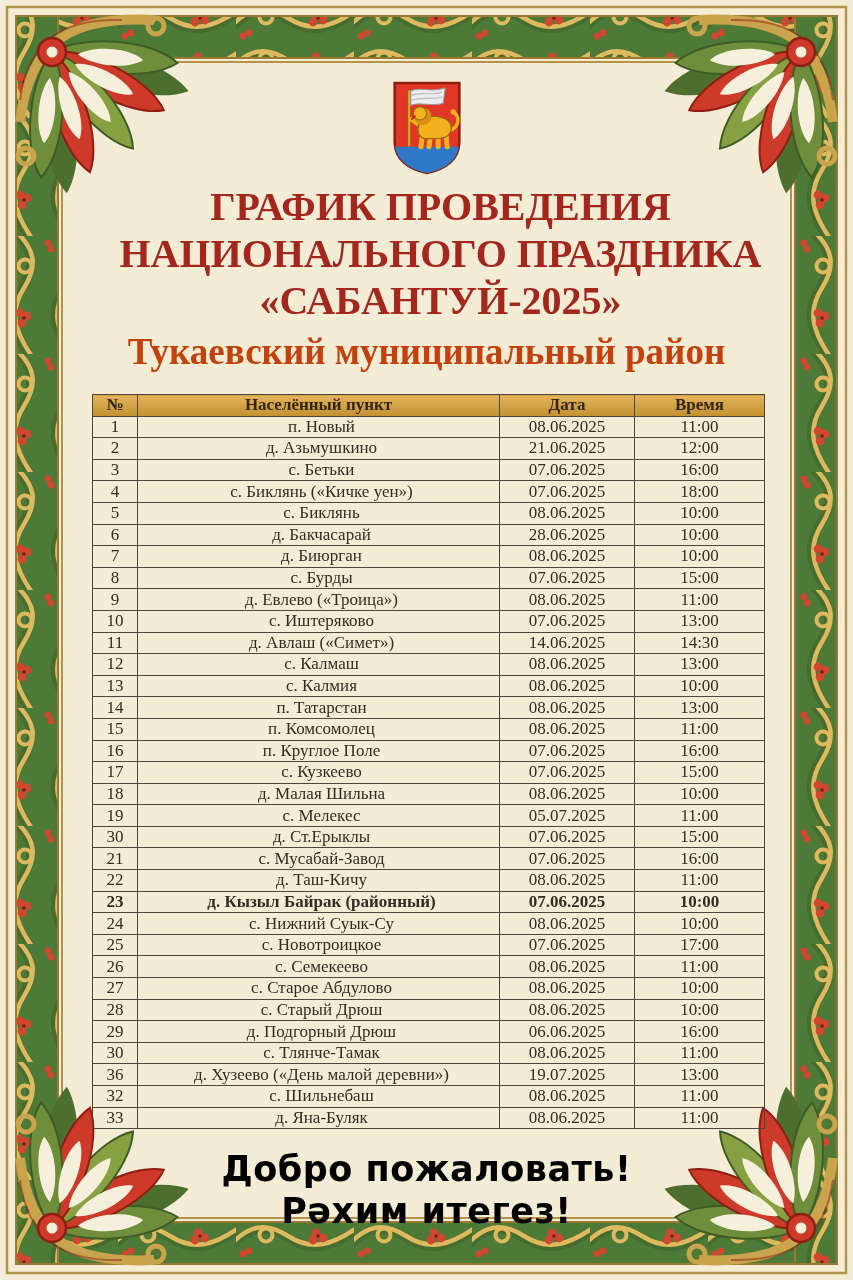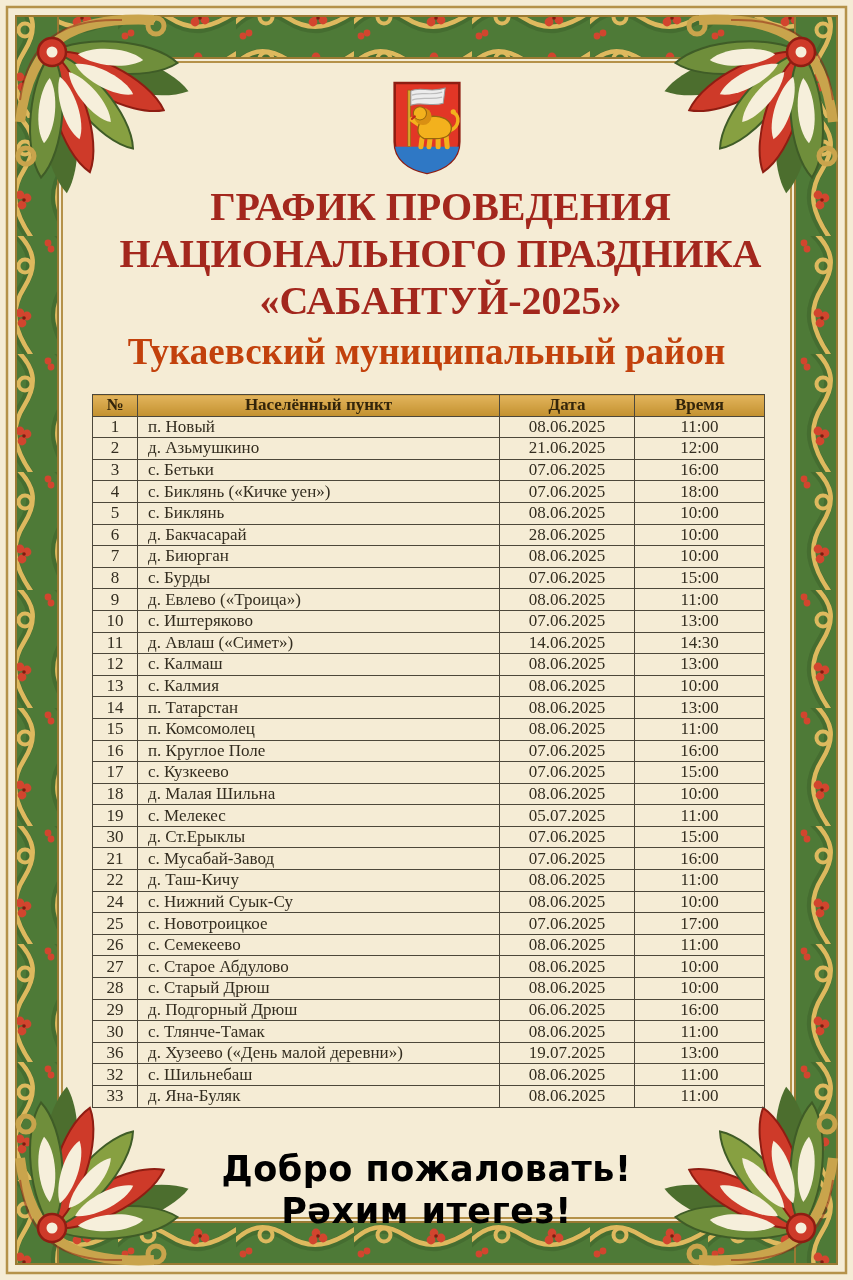--- a/index.html
+++ b/index.html
@@ -28,21 +28,21 @@
     font-size:17px;color:#332d20;
   }
   table.schedule th,table.schedule td{
     border:1.5px solid #4c473a;height:20.6px;padding:0 4px;
     text-align:center;overflow:hidden;white-space:nowrap;
   }
   table.schedule th{
     background:linear-gradient(#e2b45c,#c3912f);
     font-weight:bold;color:#33250a;
   }
-  table.schedule td.left{text-align:left;padding-left:10px;}
+  table.schedule td.left{text-align:center;padding-left:10px;}
   table.schedule tr.hl td{font-weight:bold;}
   col.c-num{width:45px;}col.c-place{width:362px;}col.c-date{width:135px;}col.c-time{width:130px;}
   .footer{
     position:absolute;top:1148px;left:0;width:853px;text-align:center;
     color:#000000;font-weight:bold;font-size:35px;line-height:42px;
     font-family:"DejaVu Sans",sans-serif;letter-spacing:0.5px;
   }
 </style>
 </head>
 <body>
@@ -326,20 +326,26 @@
             <td class="left">с. Мусабай-Завод</td>
             <td>07.06.2025</td>
             <td>16:00</td>
           </tr>
           <tr>
             <td>22</td>
             <td class="left">д. Таш-Кичу</td>
             <td>08.06.2025</td>
             <td>11:00</td>
           </tr>
+          <tr class="hl">
+            <td>23</td>
+            <td class="left">д. Кызыл Байрак (районный)</td>
+            <td>07.06.2025</td>
+            <td>10:00</td>
+          </tr>
           <tr>
             <td>24</td>
             <td class="left">с. Нижний Суык-Су</td>
             <td>08.06.2025</td>
             <td>10:00</td>
           </tr>
           <tr>
             <td>25</td>
             <td class="left">с. Новотроицкое</td>
             <td>07.06.2025</td>

